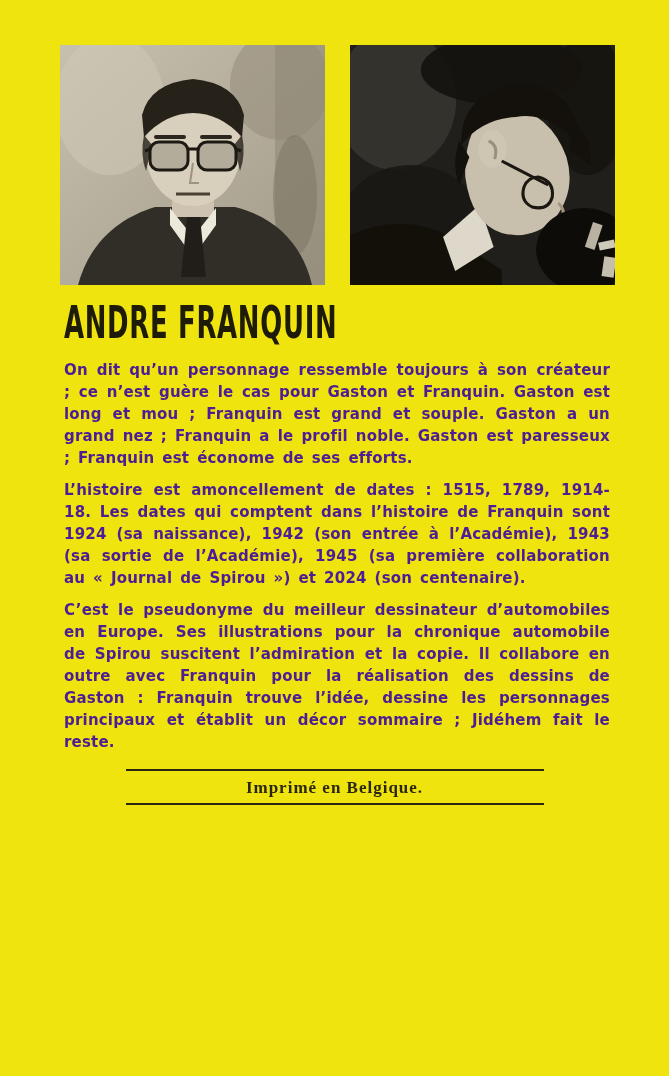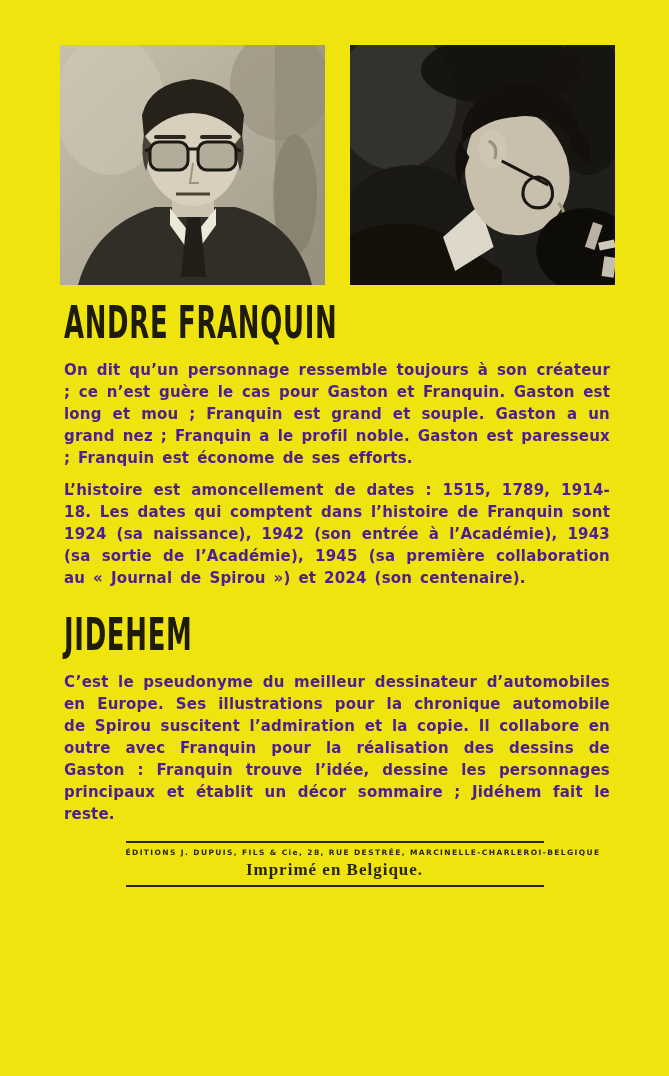--- a/index.html
+++ b/index.html
@@ -169,26 +169,22 @@
 
     <div class="section-franquin">
       <div class="heading">
         <span class="condensed">ANDRE FRANQUIN</span>
       </div>
       <p class="para">On dit qu’un personnage ressemble toujours à son créateur ; ce n’est guère le cas pour Gaston et Franquin. Gaston est long et mou ; Franquin est grand et souple. Gaston a un grand nez ; Franquin a le profil noble. Gaston est paresseux ; Franquin est économe de ses efforts.</p>
       <p class="para">L’histoire est amoncellement de dates : 1515, 1789, 1914-18. Les dates qui comptent dans l’histoire de Franquin sont 1924 (sa naissance), 1942 (son entrée à l’Académie), 1943 (sa sortie de l’Académie), 1945 (sa première collaboration au « Journal de Spirou ») et 2024 (son centenaire).</p>
     </div>
 
     <div class="section-jidehem">
-      <div class="heading">
-        <span class="condensed">JIDEHEM</span>
-      </div>
       <p class="para">C’est le pseudonyme du meilleur dessinateur d’automobiles en Europe. Ses illustrations pour la chronique automobile de Spirou suscitent l’admiration et la copie. Il collabore en outre avec Franquin pour la réalisation des dessins de Gaston : Franquin trouve l’idée, dessine les personnages principaux et établit un décor sommaire ; Jidéhem fait le reste.</p>
     </div>
 
   </div>
 
   <div class="imprint">
-    <div class="imprint-small">ÉDITIONS J. DUPUIS, FILS &amp; Cie, 28, RUE DESTRÉE, MARCINELLE-CHARLEROI-BELGIQUE</div>
     <div class="imprint-big">Imprimé en Belgique.</div>
   </div>
 
 </div>
 
 </body></html>

